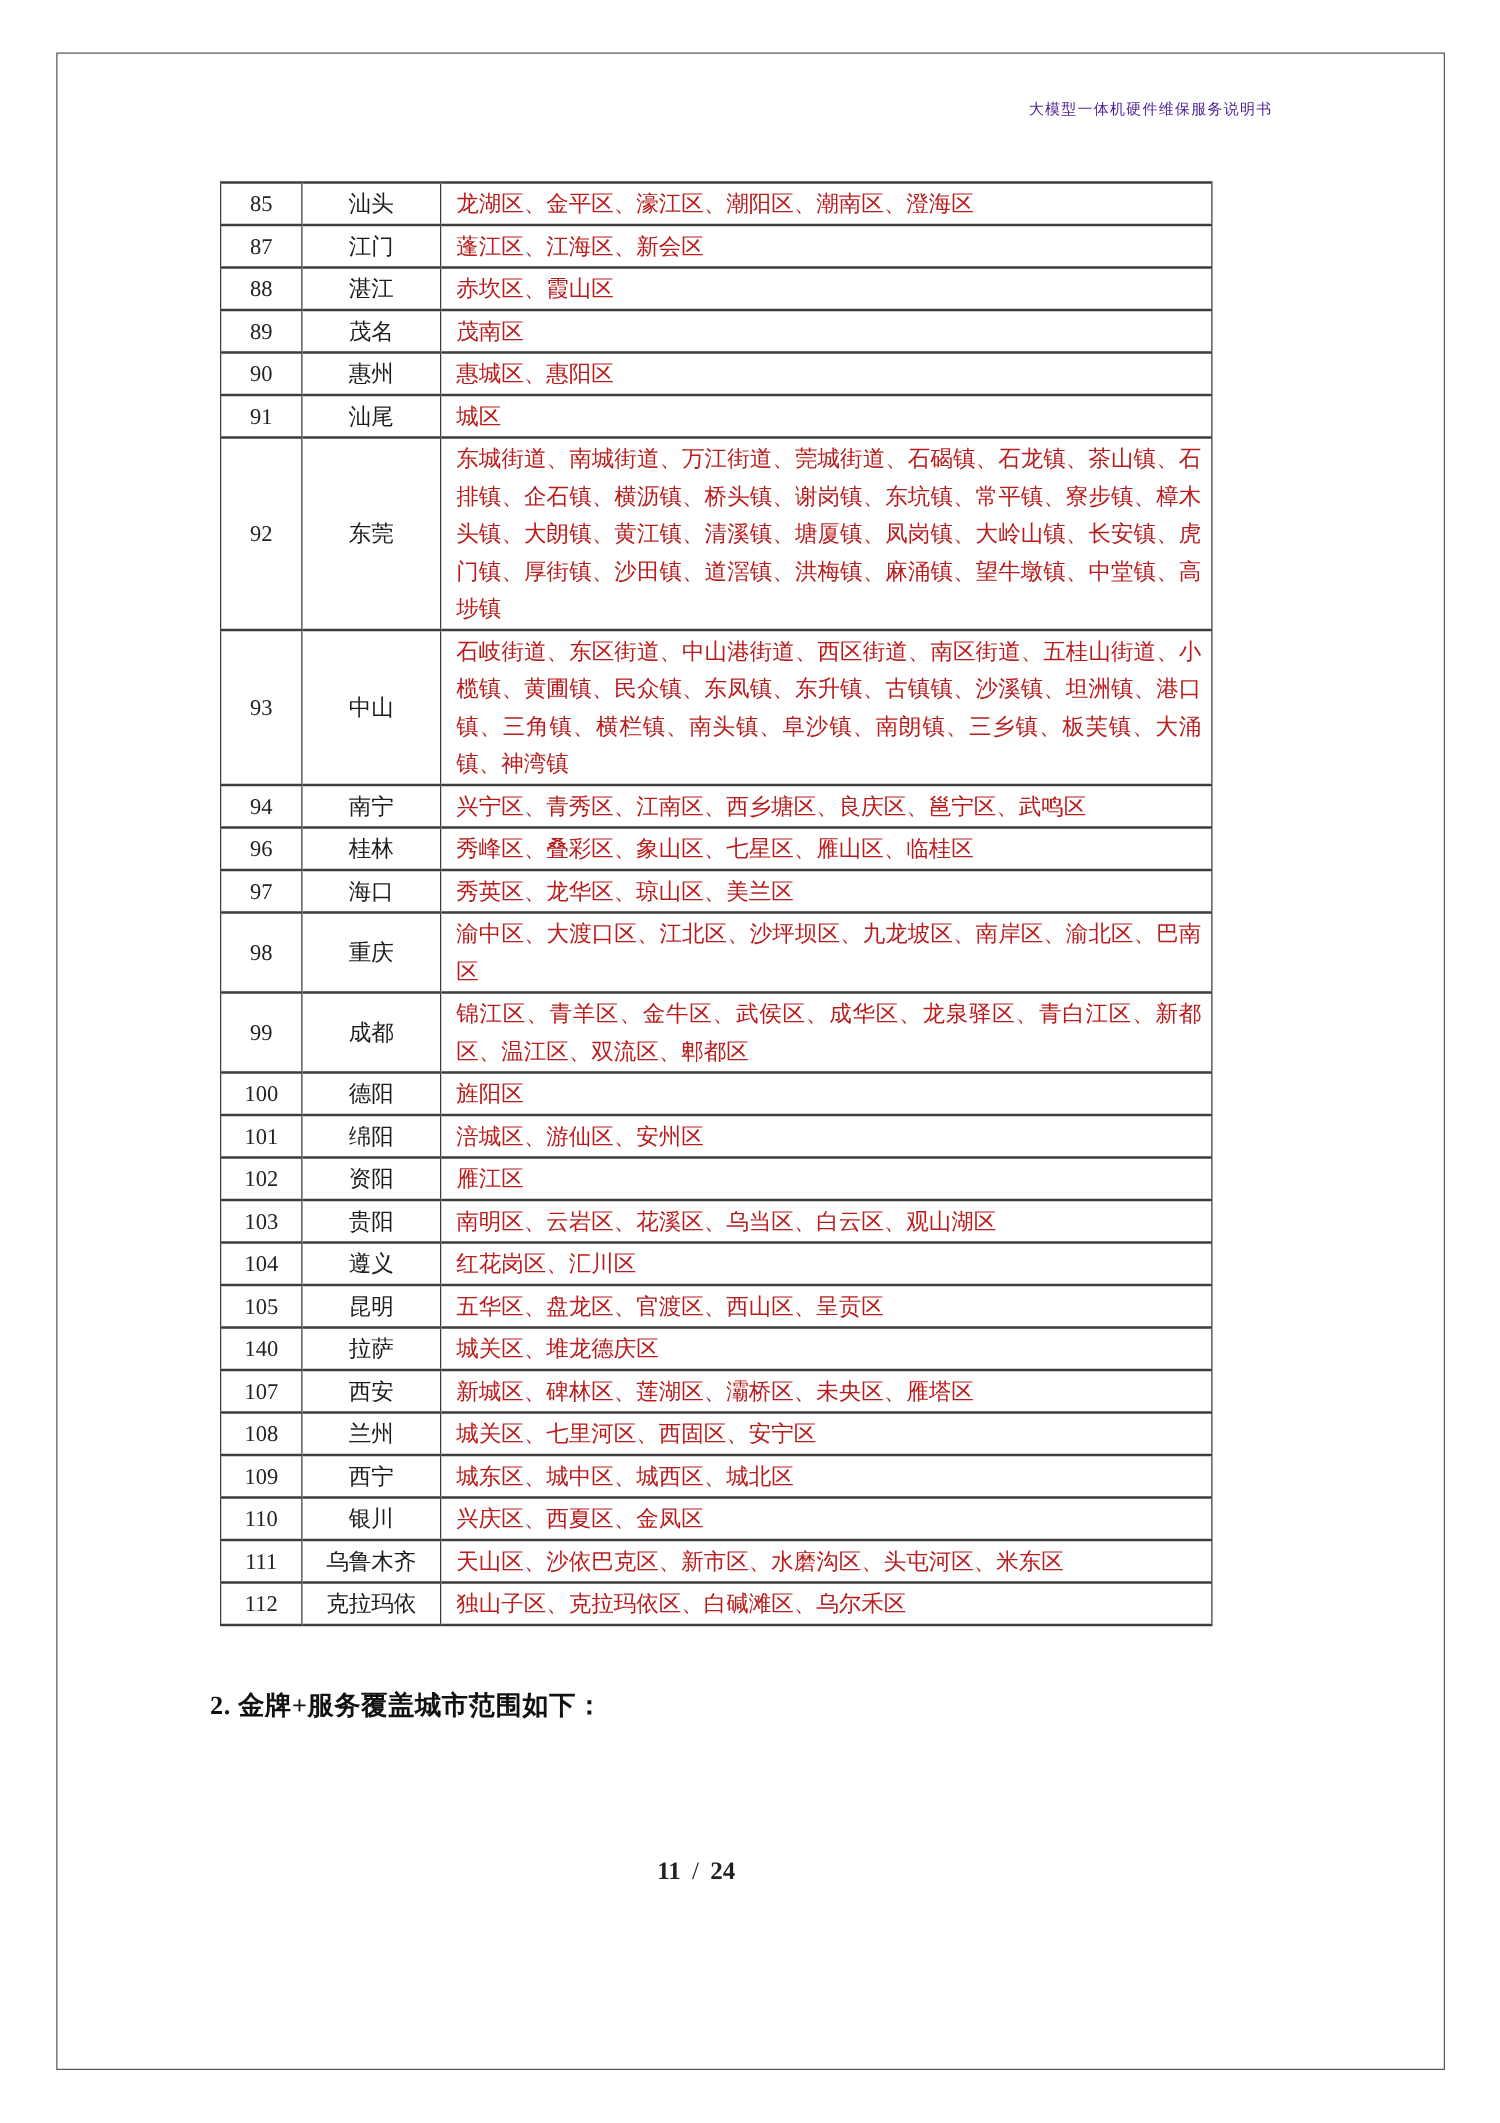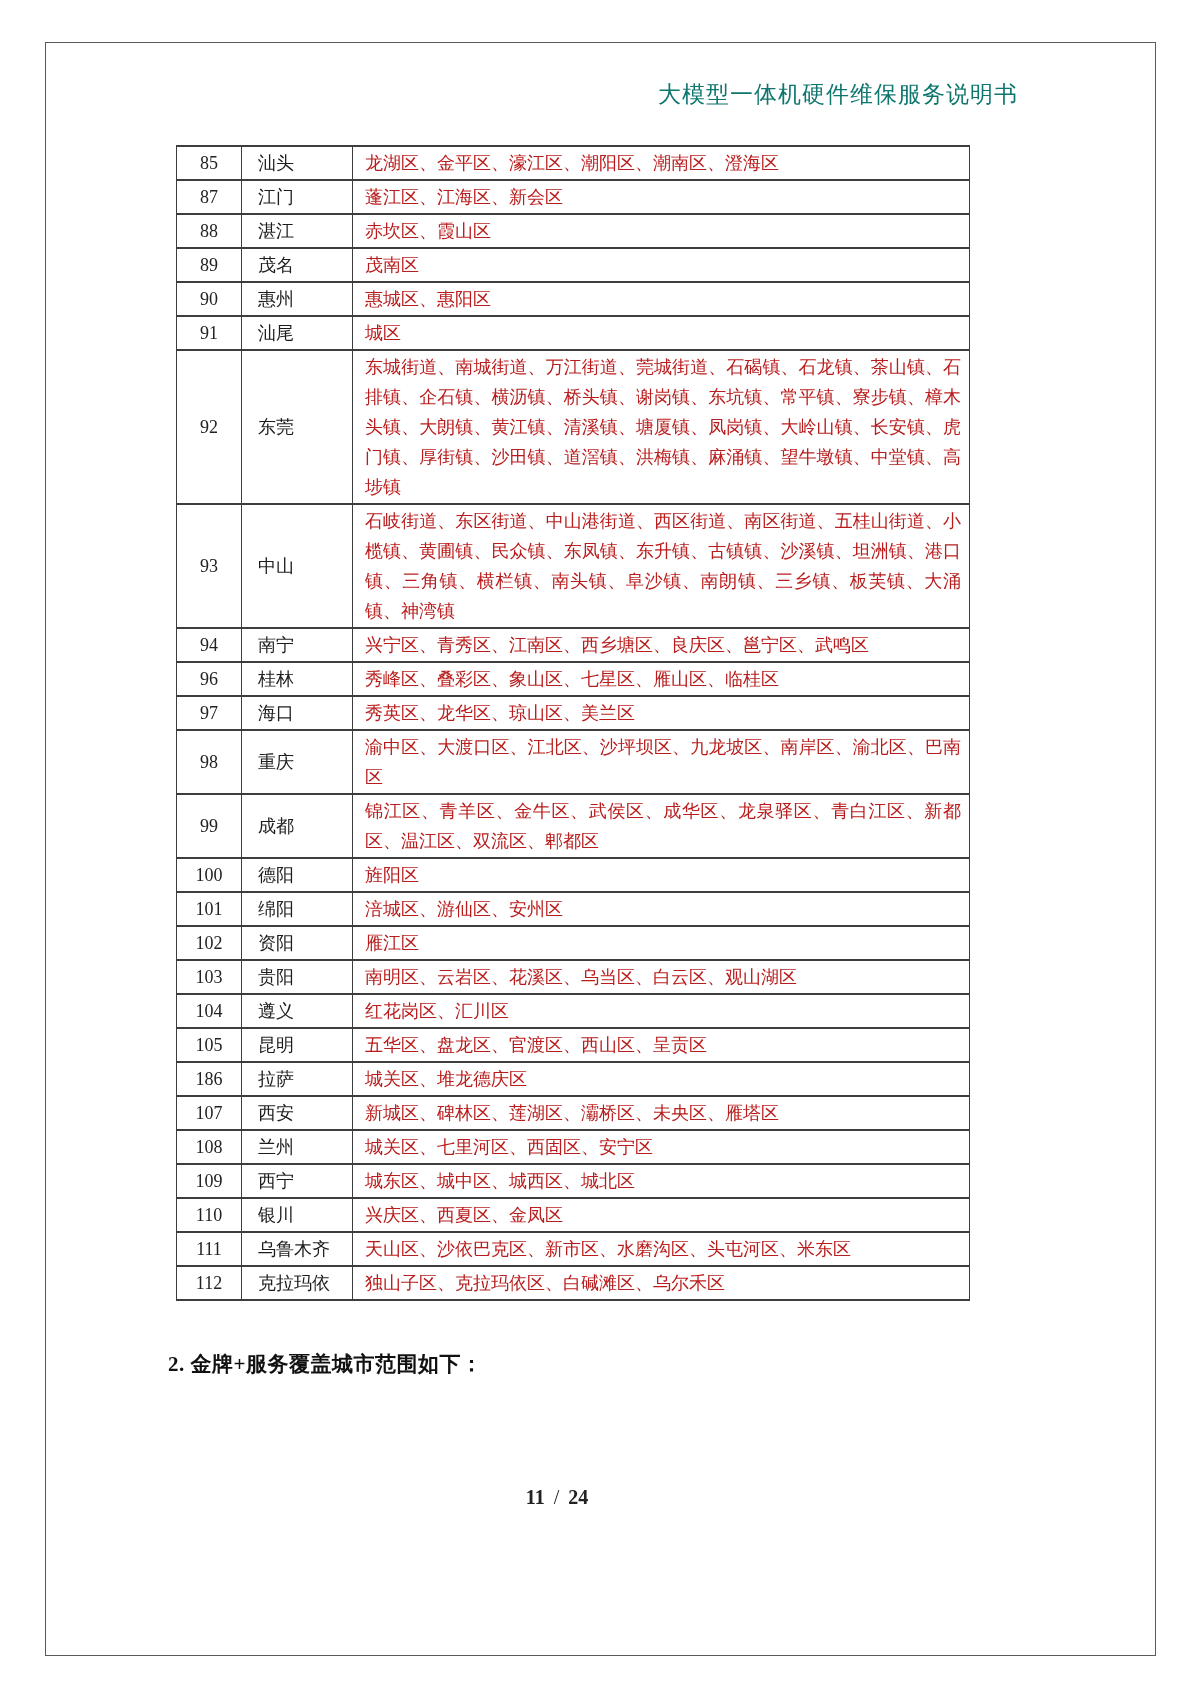--- a/index.html
+++ b/index.html
@@ -10,21 +10,21 @@
     font-family:"Liberation Serif","DejaVu Serif",serif;
     color:#1c1c1c;
   }
   .page-frame {
     position:absolute; left:45px; top:42px;
     width:1109px; height:1612px;
     border:1px solid #5a5a5a;
   }
   .doc-header {
     position:absolute; top:79px; right:182px;
-    font-size:23px; color:#0f766e; letter-spacing:1px;
+    font-size:12px; color:#4c1d95; letter-spacing:1px;
     white-space:nowrap;
   }
   .table-wrap {
     position:absolute; left:176px; top:145px; width:903px;
   }
   table.coverage {
     border-collapse:collapse; table-layout:fixed;
     width:794px;
   }
   table.coverage td {
@@ -34,21 +34,21 @@
     border-bottom:2px solid #3d3d3d;
     font-size:18px;
     vertical-align:middle;
   }
   td.col-no {
     width:64px; text-align:center;
     height:28px; padding:1px 0;
     font-size:18px; color:#222;
   }
   td.col-city {
-    width:78px; 
+    width:78px; text-align:center;
     padding:1px 16px; line-height:30px;
     word-break:break-all;
   }
   td.col-districts {
     text-align:justify;
     padding:1px 8px 1px 12px;
     line-height:30px;
     word-break:break-all;
     color:#b91c1c;
   }
@@ -184,21 +184,21 @@
     <td class="col-districts">红花岗区、汇川区</td>
   </tr>
 
   <tr>
     <td class="col-no">105</td>
     <td class="col-city">昆明</td>
     <td class="col-districts">五华区、盘龙区、官渡区、西山区、呈贡区</td>
   </tr>
 
   <tr>
-    <td class="col-no">186</td>
+    <td class="col-no">140</td>
     <td class="col-city">拉萨</td>
     <td class="col-districts">城关区、堆龙德庆区</td>
   </tr>
 
   <tr>
     <td class="col-no">107</td>
     <td class="col-city">西安</td>
     <td class="col-districts">新城区、碑林区、莲湖区、灞桥区、未央区、雁塔区</td>
   </tr>
 

